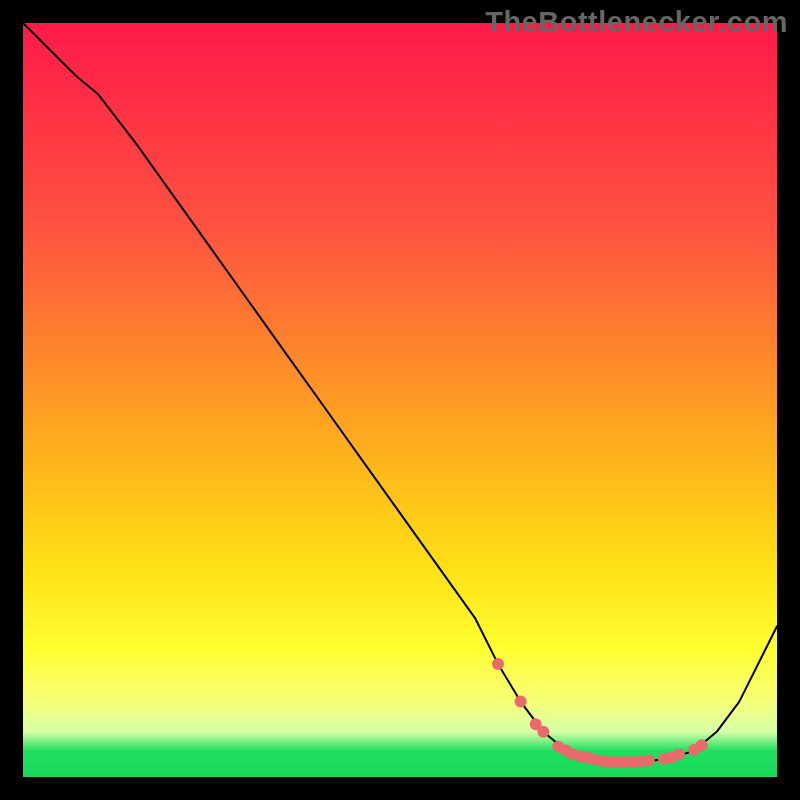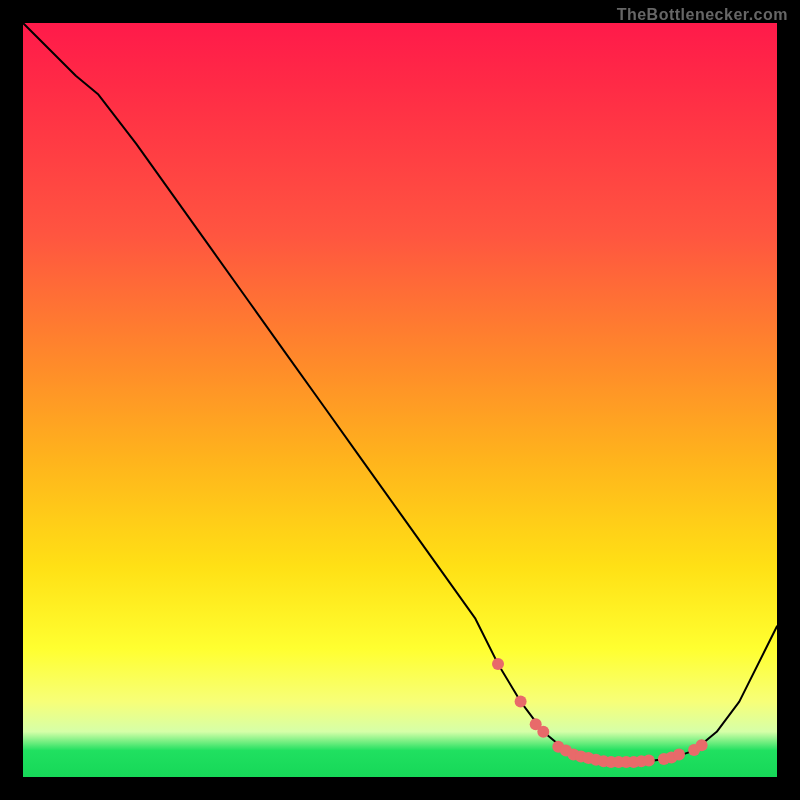--- a/index.html
+++ b/index.html
@@ -15,21 +15,21 @@
     position: relative;
     width: 800px;
     height: 800px;
     background: #000;
   }
   .watermark {
     position: absolute;
     top: 6px;
     right: 12px;
     color: #666;
-    font-size: 16px;
+    font-size: 29px;
     font-weight: 600;
     letter-spacing: 0.5px;
     z-index: 10;
     user-select: none;
   }
   .plot-area {
     position: absolute;
     left: 23px;
     top: 23px;
     width: 754px;

